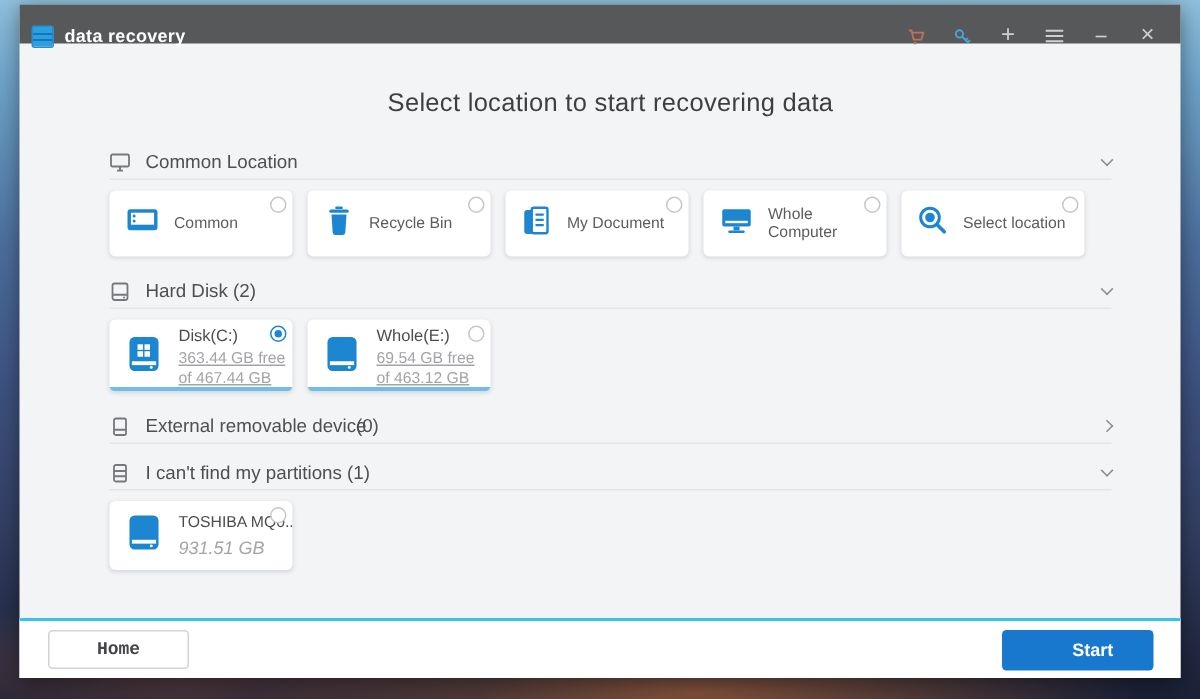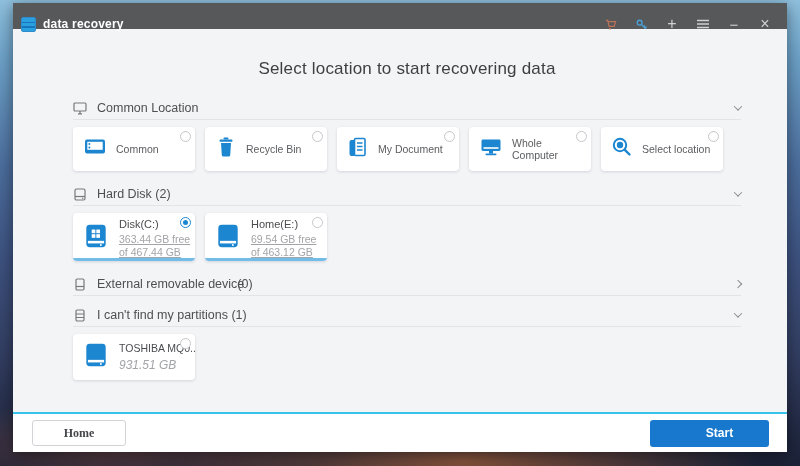--- a/index.html
+++ b/index.html
@@ -81,24 +81,24 @@
   .part-text .d-name { font-size:10.5px; color:#4b4c4f; margin-bottom:4px; white-space:nowrap; }
   .part-text .d-size { font-size:12px; color:#a3a4a7;font-style:italic; }
 
   
   .footer {
     flex:0 0 40px; background:#fff; border-top:2px solid #38c4ea;
     display:flex; align-items:center; padding:0 18px 0 19px;
   }
   .btn-home {
     width:94px; height:26px; background:#fff; border:1px solid #d2d3d6; border-radius:3px;
-    font-size:12px; font-weight:bold; color:#454649; font-family:Liberation Serif, serif; cursor:pointer;
+    font-size:12px; font-weight:bold; color:#454649; font-family:Liberation Mono, monospace; cursor:pointer;
   }
   .btn-start {
-    margin-left:auto; width:119px; height:27px; background:#1878cd; border:none; border-radius:3px;
+    margin-left:auto; width:101px; height:27px; background:#1878cd; border:none; border-radius:3px;
     font-size:12px; font-weight:bold; color:#fff; font-family:inherit; cursor:pointer;padding-left:20px;
   }
 </style>
 </head>
 <body>
 
 <div class="window">
 
   <div class="titlebar">
     <div class="logo"></div>
@@ -241,21 +241,21 @@
 
       <div class="card disk-card">
         <span class="d-icon">
           <svg width="28" height="28" viewBox="0 0 26 26">
             <rect x="4" y="2.5" width="18" height="21" rx="3.2" fill="#1c86d1"></rect>
             <rect x="5.5" y="17.5" width="15" height="2.4" fill="#fff"></rect>
             <circle cx="17.5" cy="21.3" r="0.9" fill="#fff"></circle>
           </svg>
         </span>
         <span class="disk-text">
-          <span class="d-name" style="display:block">Home(E:)</span>
+          <span class="d-name" style="display:block">Whole(E:)</span>
           <span class="d-free" style="display:block">69.54 GB  free</span>
           <span class="d-total" style="display:block">of  463.12 GB</span>
         </span>
         <span class="radio"></span>
         <span class="disk-bar" style="width:100%"></span>
       </div>
     </div>
 
     <div class="section-header" style="margin-top:2px;">
       <span class="sec-icon">

